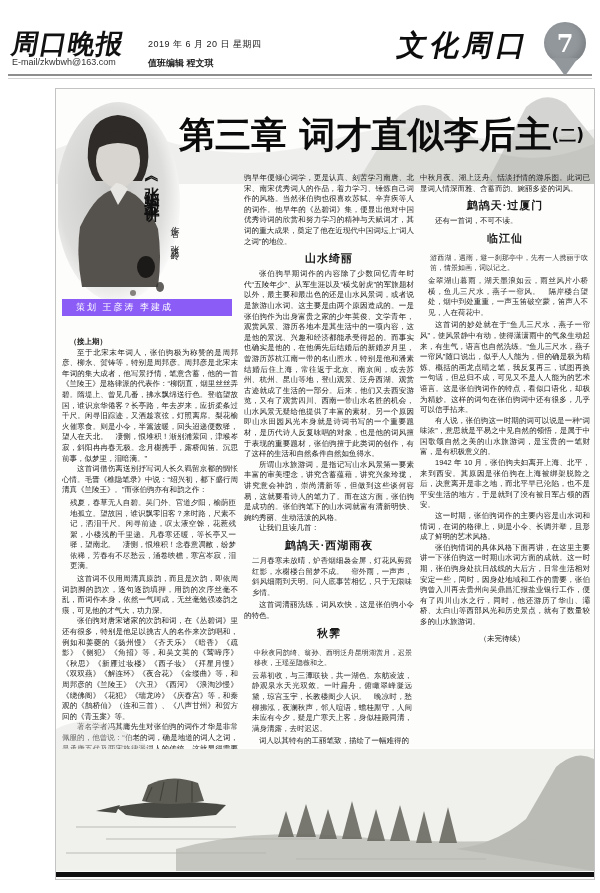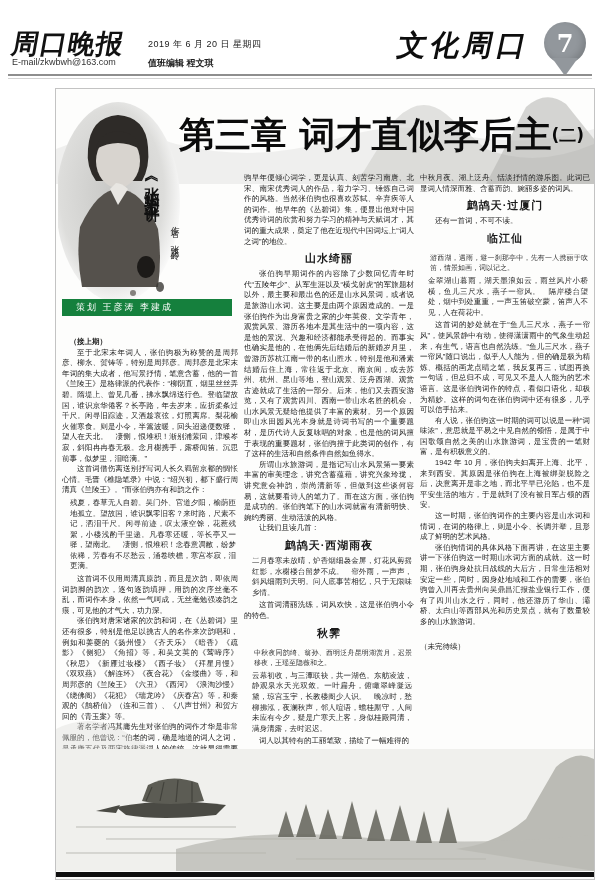--- a/index.html
+++ b/index.html
@@ -52,34 +52,34 @@
     writing-mode:vertical-rl;text-orientation:upright;
     font-size:15px;font-weight:bold;letter-spacing:4px;color:#111;
     font-family:"DejaVu Serif","Liberation Serif",serif;
   }
   .vauthor{
     position:absolute;left:112px;top:130px;height:120px;
     writing-mode:vertical-rl;text-orientation:upright;
     font-size:9px;letter-spacing:3px;color:#222;
     font-family:"DejaVu Serif",serif;
   }
-  .plan-bar{position:absolute;left:6px;top:210px;width:156px;height:17px;background:#15803d;
+  .plan-bar{position:absolute;left:6px;top:210px;width:156px;height:17px;background:#8b5cf6;
     color:#fff;font-size:9px;line-height:17px;padding-left:14px;letter-spacing:2px;}
 
   
   .col{position:absolute;font-size:7.5px;line-height:10.6px;text-align:justify;
     color:#1c1c1c;overflow:hidden;}
   .col1{left:6px;top:248px;width:176px;height:424px;}
   .col2{left:188px;top:84px;width:170px;height:596px;}
   .col3{left:364px;top:84px;width:170px;height:594px;}
   .blk{margin:0;}
   .blk.para{text-indent:2em;}
   .blk.cont{text-indent:0;}
   .blk.note{text-indent:1em;font-weight:bold;}
-  .blk.noteright{text-align:left;padding-right:6px;margin-top:14px;}
+  .blk.noteright{text-align:center;padding-right:6px;margin-top:6px;}
   .blk.heading{text-align:center;font-weight:bold;font-size:11px;line-height:13px;
     margin:5px 0 4px 0;text-indent:0;letter-spacing:1px;}
   .blk.poem{font-family:"DejaVu Serif","Liberation Serif",serif;color:#2b2b2b;
     margin:2px 0 2px 0;padding:0 2px 0 8px;text-indent:0;}
   .blk.preface{font-family:Liberation Serif, serif;font-size:7px;color:#333;
     padding:0 2px 0 10px;text-indent:0;margin-top:8px;}
 </style>
 </head>
 <body>
 

